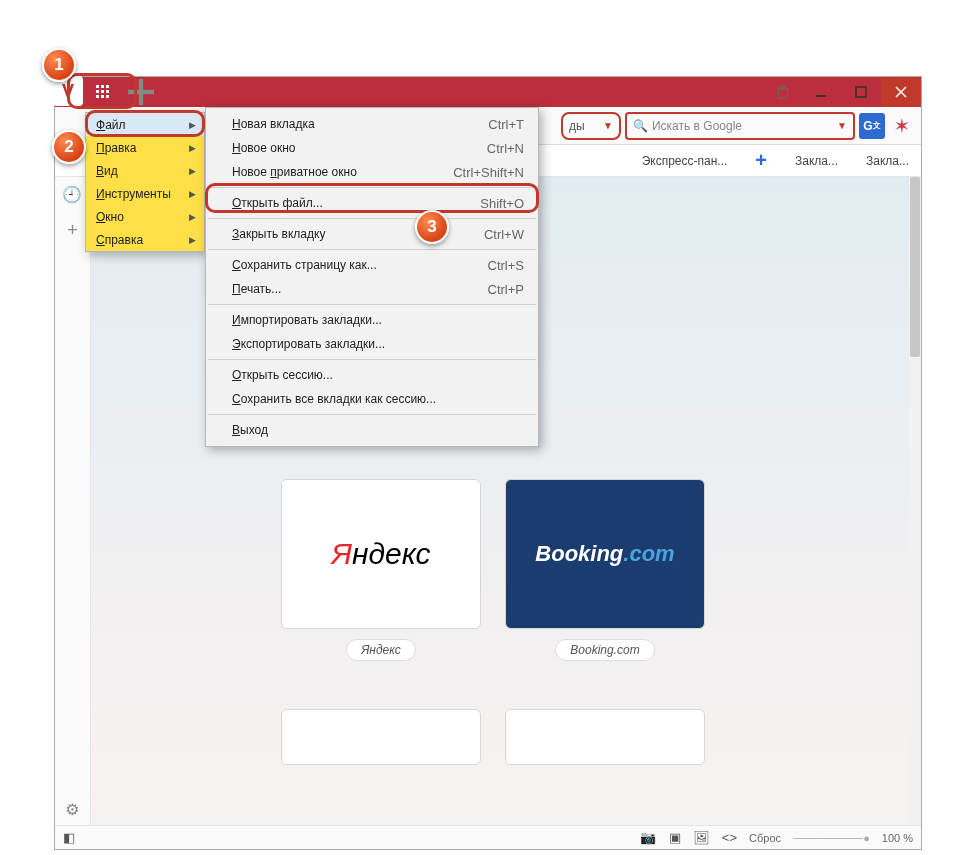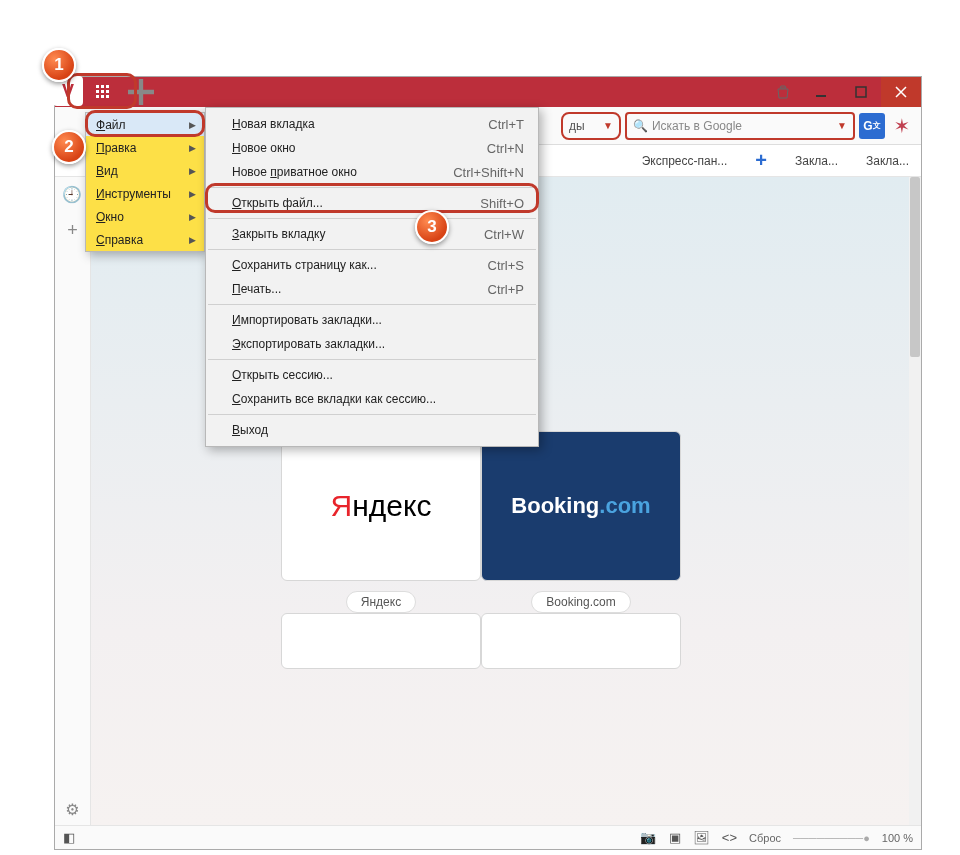--- a/index.html
+++ b/index.html
@@ -38,21 +38,21 @@
 .side-panel .history-icon { font-size: 16px; color: #888; }
 .side-panel .plus-icon { font-size: 18px; color: #888; }
 .side-panel .spacer { flex: 1; }
 .side-panel .gear-icon { font-size: 16px; color: #888; margin-bottom: 6px; }
 
 
 .content { position: absolute; left: 36px; right: 12px; top: 100px; bottom: 24px; overflow: hidden; background: linear-gradient(180deg, #e1ecf1 0%, #f3f0f1 70%, #f6f2f1 100%); }
 .scrollbar { position: absolute; right: 0; top: 100px; bottom: 24px; width: 12px; background: #f1f1f1; }
 .scrollbar-thumb { position: absolute; top: 0; left: 1px; right: 1px; height: 180px; background: #c7c7c7; border-radius: 2px; }
 
-.sd-grid { display: flex; flex-wrap: wrap; padding: 72px 32px 20px 170px; }
+.sd-grid { display: flex; flex-wrap: wrap; gap: 24px; padding: 72px 32px 20px 170px; font-style: italic; }
 .sd-item { width: 200px; }
 .sd-thumb { height: 150px; background: #fff; border-radius: 6px; border: 1px solid #d7d7d7; display: flex; align-items: center; justify-content: center; font-size: 26px; }
 .sd-thumb.booking { background: #1a3c6e; color: #fff; font-weight: bold; font-size: 22px; }
 .sd-label { background: #fff; border: 1px solid #ddd; border-radius: 12px; padding: 3px 14px; font-size: 12px; color: #555; width: fit-content; margin: 10px auto 0; }
 .yandex-text { color: #000; font-weight: 500; font-size: 30px; }
 .yandex-text .y { color: #e8242b; }
 .booking-text .com { color: #4aa3df; }
 
 
 .statusbar { position: absolute; left: 0; right: 0; bottom: 0; height: 24px; border-top: 1px solid #e5e5e5; display: flex; align-items: center; padding: 0 8px; font-size: 11px; color: #666; background: #fafafa; gap: 12px; }

